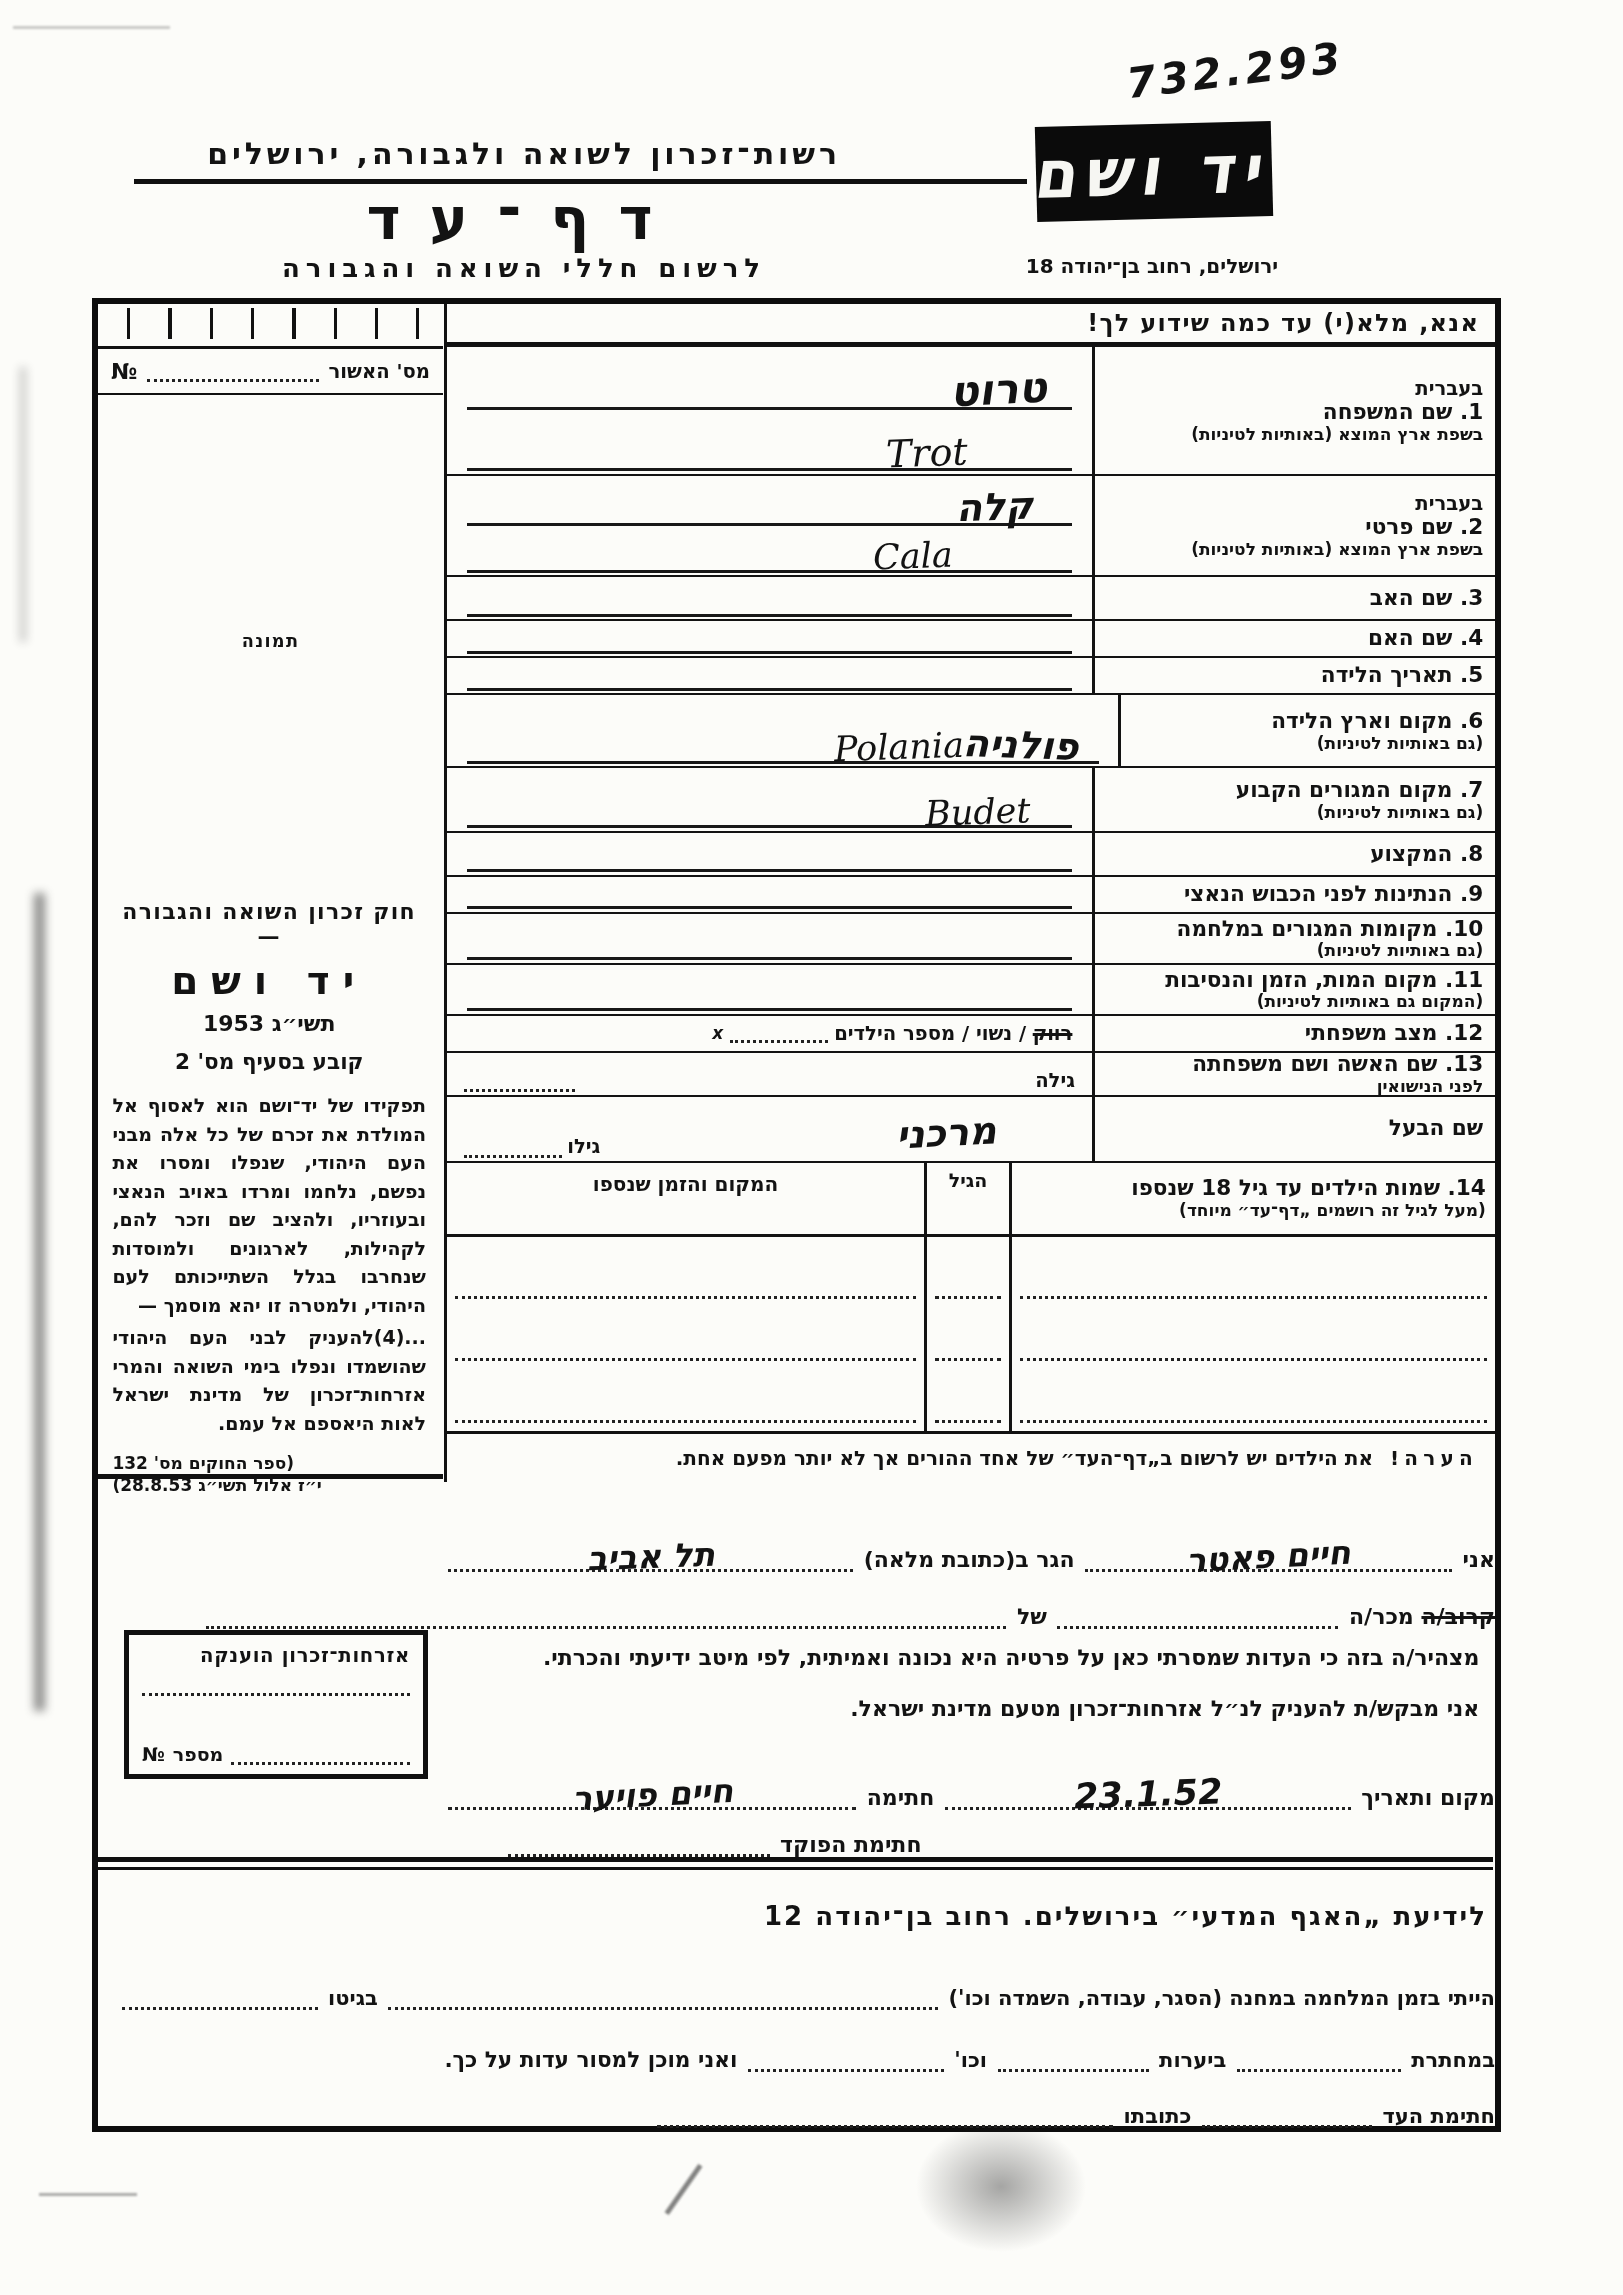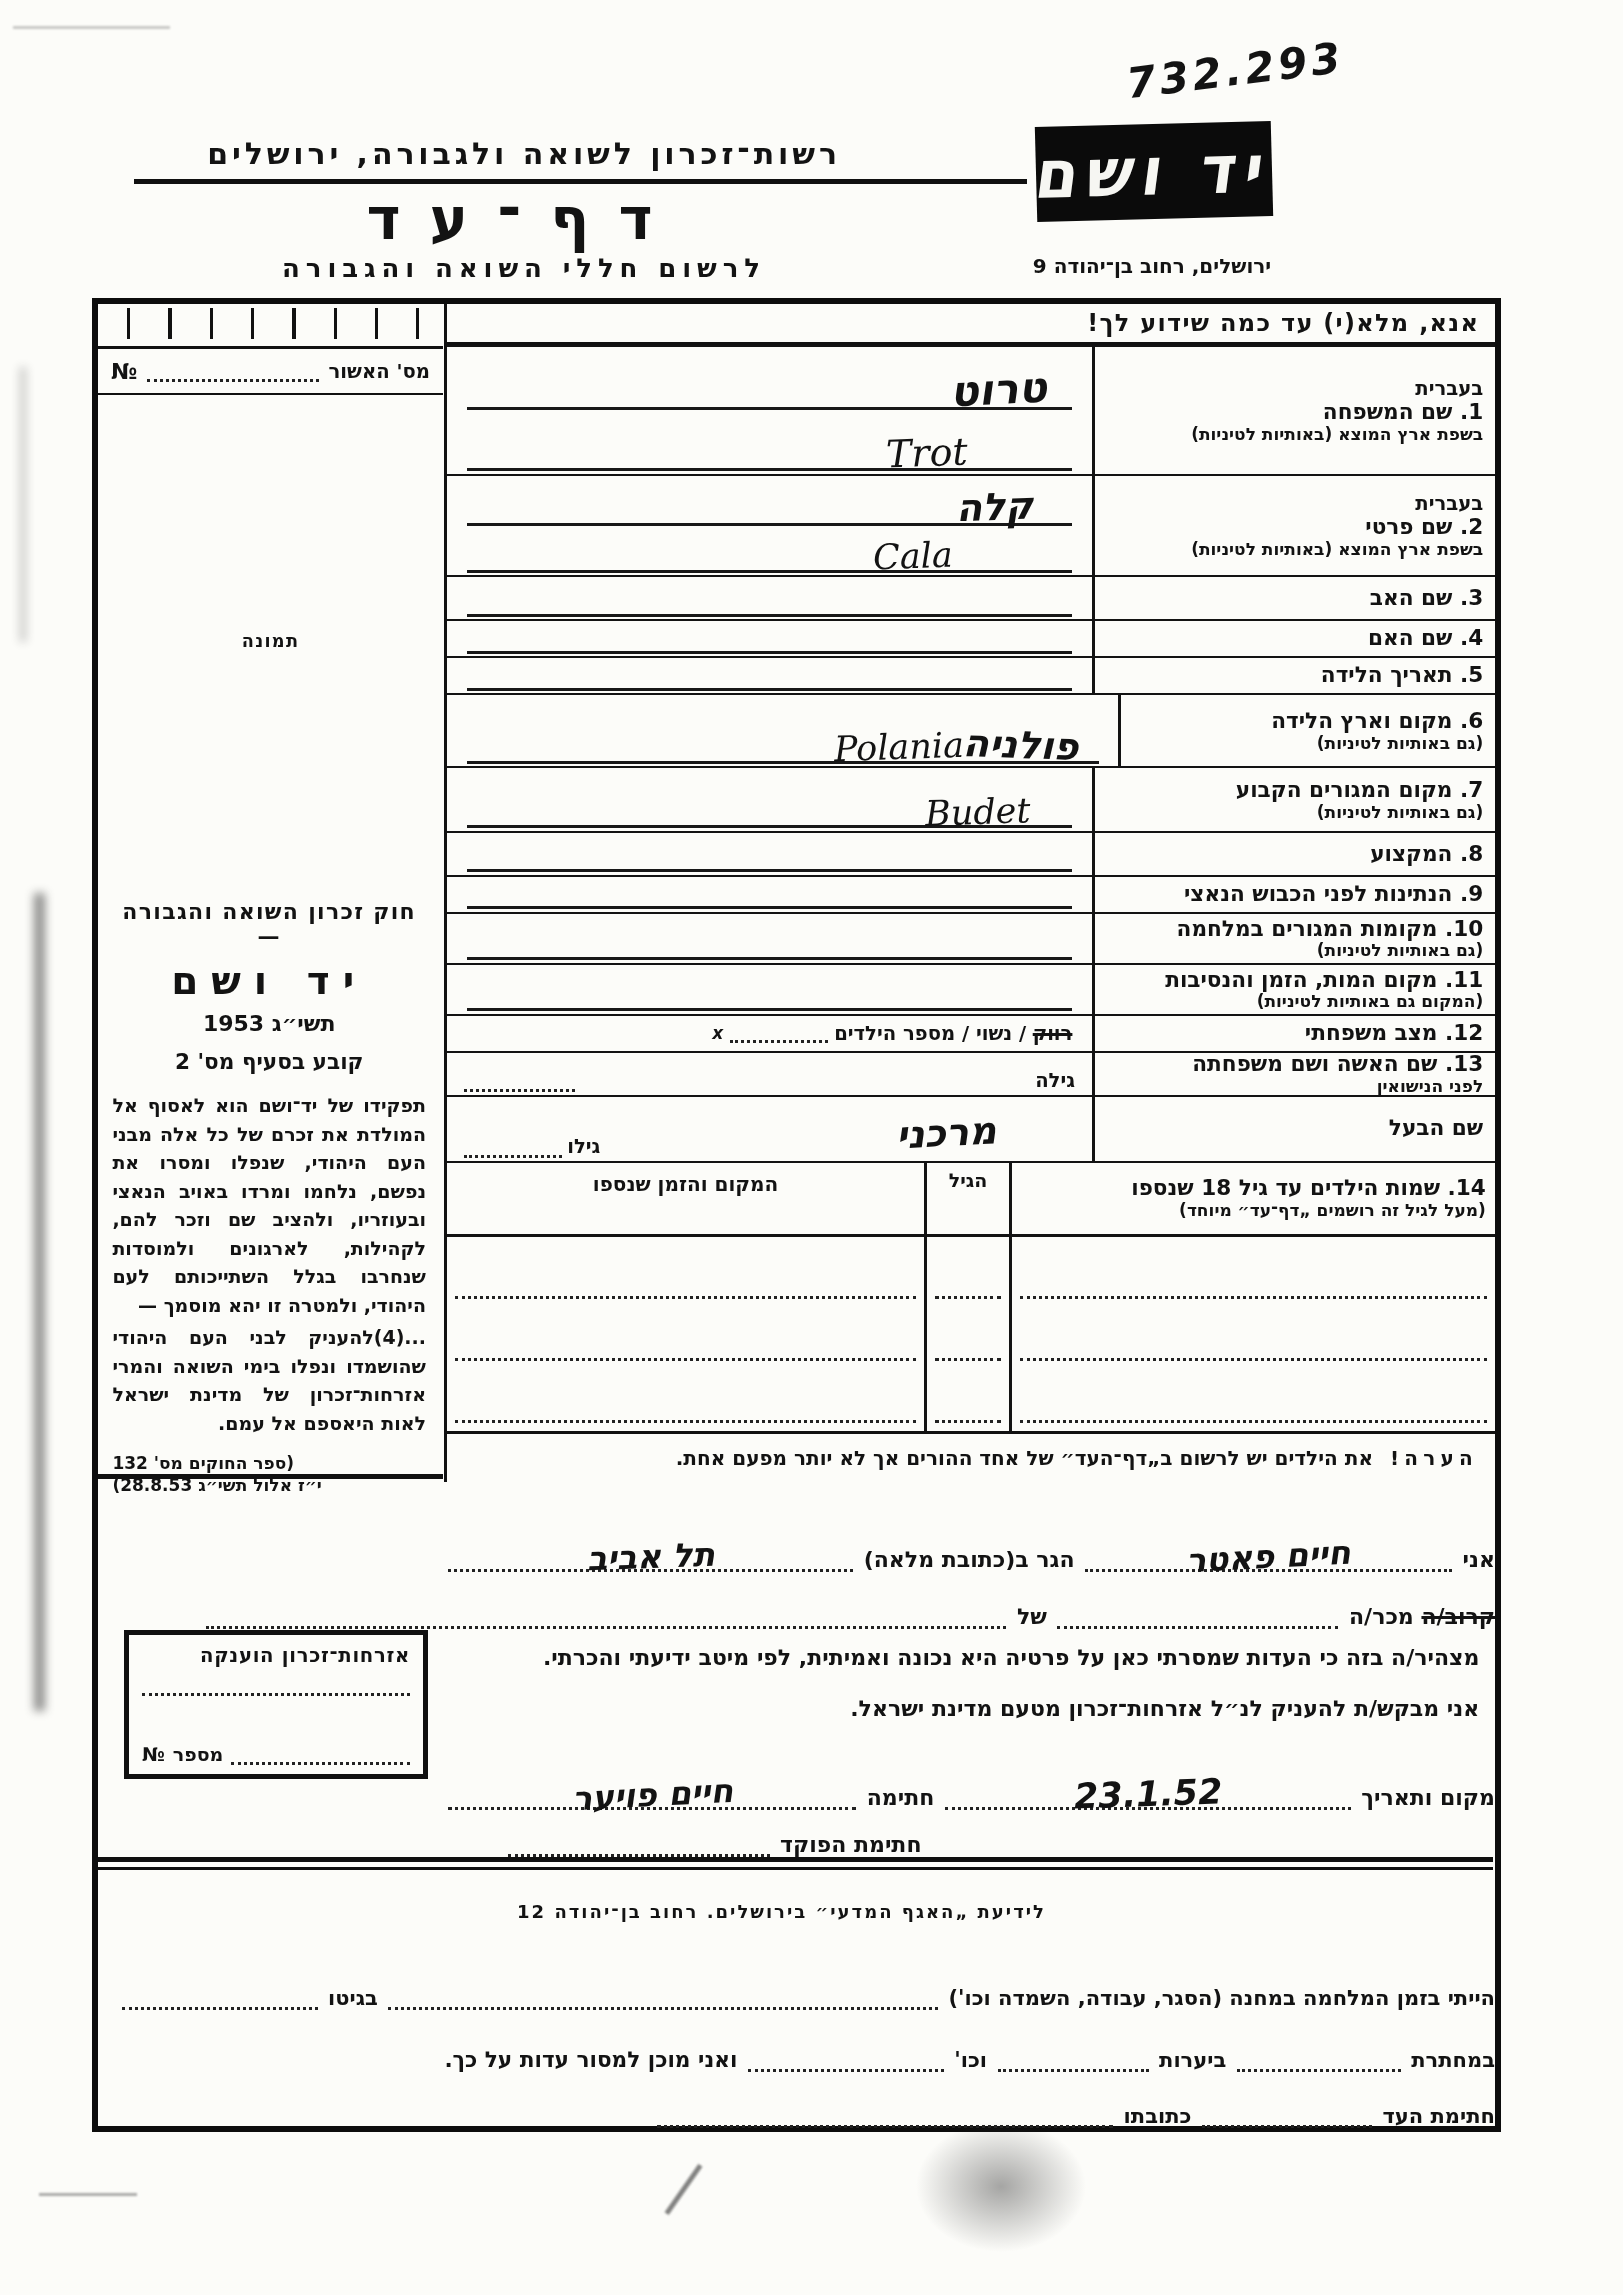--- a/index.html
+++ b/index.html
@@ -118,21 +118,21 @@
 
   <div class="filenum hw-he">732.293</div>
 
   <div class="auth">רשות־זכרון לשואה ולגבורה, ירושלים</div>
   <div class="auth-underline"></div>
   <div class="ftitle">דף־עד</div>
   <div class="fsubtitle">לרשום חללי השואה והגבורה</div>
   <div class="logo">
     <span>יד ושם</span>
   </div>
-  <div class="address">ירושלים, רחוב בן־יהודה 9</div>
+  <div class="address">ירושלים, רחוב בן־יהודה 18</div>
 
   <div class="form-box">
 
     <div class="left-col">
       <div class="ticks">
         <i></i>
           <i></i>
           <i></i>
           <i></i>
           <i></i>
@@ -414,21 +414,21 @@
       <div class="cn">
         <span class="dots"></span>
         <span>מספר</span>
         <span>№</span>
       </div>
     </div>
 
     <div class="sepbar" style="left:0;top:1553px;width:1395px"></div>
     <div class="sepbar" style="left:0;top:1563px;width:1395px;height:3.3px"></div>
 
-    <div class="btext" style="right:16px;top:1597px;width:1395px;text-align:center;font-size:18px;letter-spacing:2px">לידיעת „האגף המדעי״ בירושלים.   רחוב בן־יהודה 12</div>
+    <div class="btext" style="right:8px;top:1597px;width:1395px;text-align:right;font-size:26px;letter-spacing:2px">לידיעת „האגף המדעי״ בירושלים.   רחוב בן־יהודה 12</div>
 
     <div class="brow" style="right:0;top:1660px;width:1380px;height:46px;padding-left:6.5px">
       <span class="blabel" style="font-size:21px">הייתי בזמן המלחמה במחנה (הסגר, עבודה, השמדה וכו')</span>
       <span class="dotseg" style="flex:1"></span>
       <span class="blabel" style="font-size:21px">בגיטו</span>
       <span class="dotseg" style="width:196px"></span>
     </div>
 
     <div class="brow" style="right:0;top:1725px;width:1380px;height:43px;padding-left:6.5px">
       <span class="blabel" style="font-size:21px">במחתרת</span>

